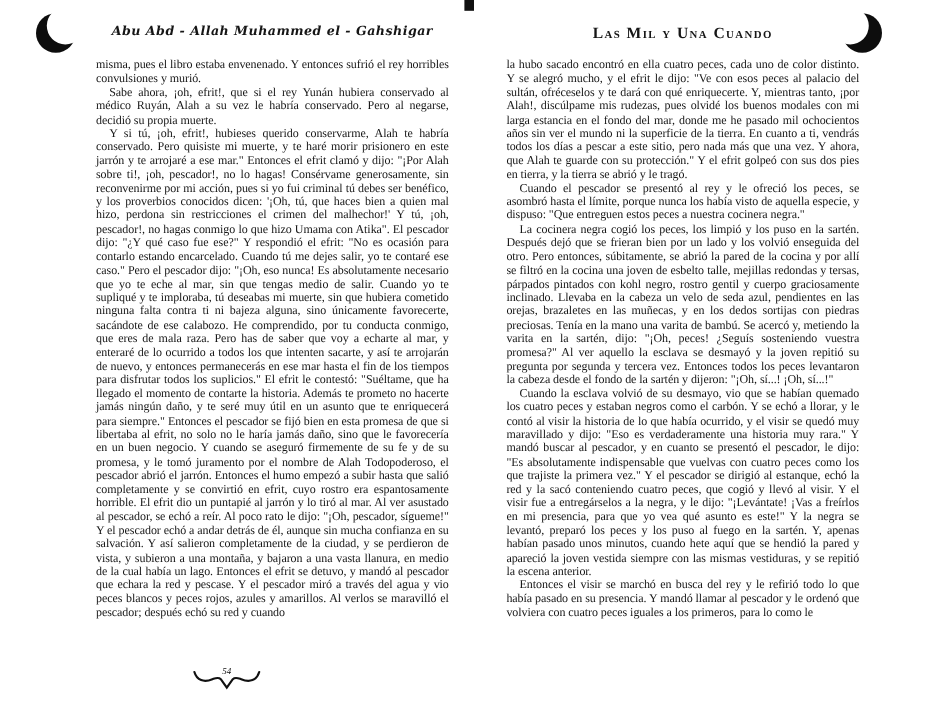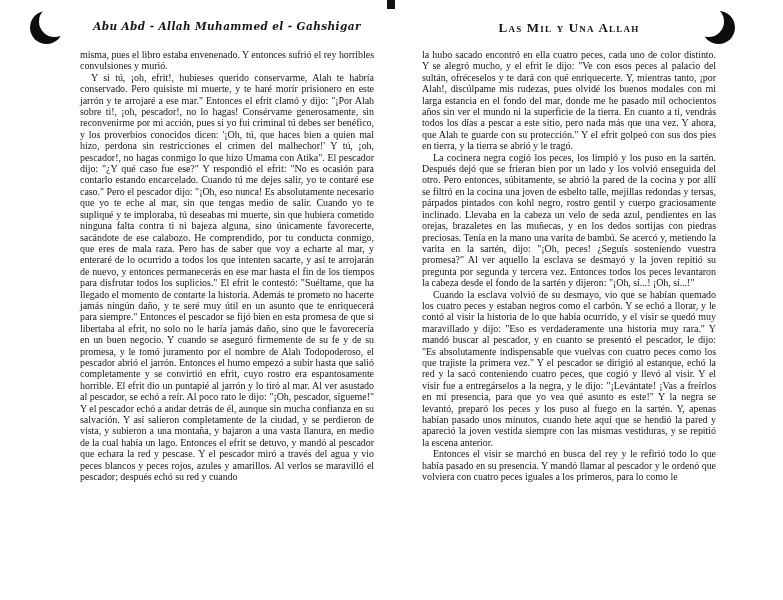--- a/index.html
+++ b/index.html
@@ -96,31 +96,40 @@
 <div class="spread">
 
   <div class="binding-mark"></div>
 
   <section class="page page-left">
     <span class="moon moon-left"></span>
     <h1 class="header header-left">Abu Abd - Allah Muhammed el - Gahshigar</h1>
 
     <div class="body">
       <p class="noindent">misma, pues el libro estaba envenenado. Y entonces sufrió el rey horribles convulsiones y murió.</p>
+      <p>Sabe ahora, ¡oh, efrit!, que si el rey Yunán hubiera conservado al médico Ruyán, Alah a su vez le habría conservado. Pero al negarse, decidió su propia muerte.</p>
       <p>Y si tú, ¡oh, efrit!, hubieses querido conservarme, Alah te habría conservado. Pero quisiste mi muerte, y te haré morir prisionero en este jarrón y te arrojaré a ese mar." Entonces el efrit clamó y dijo: "¡Por Alah sobre ti!, ¡oh, pescador!, no lo hagas! Consérvame generosamente, sin reconvenirme por mi acción, pues si yo fui criminal tú debes ser benéfico, y los proverbios conocidos dicen: '¡Oh, tú, que haces bien a quien mal hizo, perdona sin restricciones el crimen del malhechor!' Y tú, ¡oh, pescador!, no hagas conmigo lo que hizo Umama con Atika". El pescador dijo: "¿Y qué caso fue ese?" Y respondió el efrit: "No es ocasión para contarlo estando encarcelado. Cuando tú me dejes salir, yo te contaré ese caso." Pero el pescador dijo: "¡Oh, eso nunca! Es absolutamente necesario que yo te eche al mar, sin que tengas medio de salir. Cuando yo te supliqué y te imploraba, tú deseabas mi muerte, sin que hubiera cometido ninguna falta contra ti ni bajeza alguna, sino únicamente favorecerte, sacándote de ese calabozo. He comprendido, por tu conducta conmigo, que eres de mala raza. Pero has de saber que voy a echarte al mar, y enteraré de lo ocurrido a todos los que intenten sacarte, y así te arrojarán de nuevo, y entonces permanecerás en ese mar hasta el fin de los tiempos para disfrutar todos los suplicios." El efrit le contestó: "Suéltame, que ha llegado el momento de contarte la historia. Además te prometo no hacerte jamás ningún daño, y te seré muy útil en un asunto que te enriquecerá para siempre." Entonces el pescador se fijó bien en esta promesa de que si libertaba al efrit, no solo no le haría jamás daño, sino que le favorecería en un buen negocio. Y cuando se aseguró firmemente de su fe y de su promesa, y le tomó juramento por el nombre de Alah Todopoderoso, el pescador abrió el jarrón. Entonces el humo empezó a subir hasta que salió completamente y se convirtió en efrit, cuyo rostro era espantosamente horrible. El efrit dio un puntapié al jarrón y lo tiró al mar. Al ver asustado al pescador, se echó a reír. Al poco rato le dijo: "¡Oh, pescador, sígueme!" Y el pescador echó a andar detrás de él, aunque sin mucha confianza en su salvación. Y así salieron completamente de la ciudad, y se perdieron de vista, y subieron a una montaña, y bajaron a una vasta llanura, en medio de la cual había un lago. Entonces el efrit se detuvo, y mandó al pescador que echara la red y pescase. Y el pescador miró a través del agua y vio peces blancos y peces rojos, azules y amarillos. Al verlos se maravilló el pescador; después echó su red y cuando</p>
     </div>
 
+    <div class="footer footer-left">
+      <svg width="80" height="28" viewBox="0 0 80 28">
+        <path d="M7,7 C9,14 15,16 22,13 C25,12 27,11 29,13 L34,20 L39,13
+                 C41,11 43,12 46,13 C53,16 59,14 61,7" fill="none" stroke="#111" stroke-width="1.8" stroke-linecap="round"></path>
+        <text x="34" y="9" text-anchor="middle">54</text>
+      </svg>
+    </div>
   </section>
 
   <section class="page page-right">
     <span class="moon moon-right"></span>
-    <h1 class="header header-right">Las Mil y Una Allah</h1>
+    <h1 class="header header-right">Las Mil y Una Cuando</h1>
 
     <div class="body">
       <p class="noindent">la hubo sacado encontró en ella cuatro peces, cada uno de color distinto. Y se alegró mucho, y el efrit le dijo: "Ve con esos peces al palacio del sultán, ofréceselos y te dará con qué enriquecerte. Y, mientras tanto, ¡por Alah!, discúlpame mis rudezas, pues olvidé los buenos modales con mi larga estancia en el fondo del mar, donde me he pasado mil ochocientos años sin ver el mundo ni la superficie de la tierra. En cuanto a ti, vendrás todos los días a pescar a este sitio, pero nada más que una vez. Y ahora, que Alah te guarde con su protección." Y el efrit golpeó con sus dos pies en tierra, y la tierra se abrió y le tragó.</p>
+      <p>Cuando el pescador se presentó al rey y le ofreció los peces, se asombró hasta el límite, porque nunca los había visto de aquella especie, y dispuso: "Que entreguen estos peces a nuestra cocinera negra."</p>
       <p>La cocinera negra cogió los peces, los limpió y los puso en la sartén. Después dejó que se frieran bien por un lado y los volvió enseguida del otro. Pero entonces, súbitamente, se abrió la pared de la cocina y por allí se filtró en la cocina una joven de esbelto talle, mejillas redondas y tersas, párpados pintados con kohl negro, rostro gentil y cuerpo graciosamente inclinado. Llevaba en la cabeza un velo de seda azul, pendientes en las orejas, brazaletes en las muñecas, y en los dedos sortijas con piedras preciosas. Tenía en la mano una varita de bambú. Se acercó y, metiendo la varita en la sartén, dijo: "¡Oh, peces! ¿Seguís sosteniendo vuestra promesa?" Al ver aquello la esclava se desmayó y la joven repitió su pregunta por segunda y tercera vez. Entonces todos los peces levantaron la cabeza desde el fondo de la sartén y dijeron: "¡Oh, sí...! ¡Oh, sí...!"</p>
       <p>Cuando la esclava volvió de su desmayo, vio que se habían quemado los cuatro peces y estaban negros como el carbón. Y se echó a llorar, y le contó al visir la historia de lo que había ocurrido, y el visir se quedó muy maravillado y dijo: "Eso es verdaderamente una historia muy rara." Y mandó buscar al pescador, y en cuanto se presentó el pescador, le dijo: "Es absolutamente indispensable que vuelvas con cuatro peces como los que trajiste la primera vez." Y el pescador se dirigió al estanque, echó la red y la sacó conteniendo cuatro peces, que cogió y llevó al visir. Y el visir fue a entregárselos a la negra, y le dijo: "¡Levántate! ¡Vas a freírlos en mi presencia, para que yo vea qué asunto es este!" Y la negra se levantó, preparó los peces y los puso al fuego en la sartén. Y, apenas habían pasado unos minutos, cuando hete aquí que se hendió la pared y apareció la joven vestida siempre con las mismas vestiduras, y se repitió la escena anterior.</p>
       <p>Entonces el visir se marchó en busca del rey y le refirió todo lo que había pasado en su presencia. Y mandó llamar al pescador y le ordenó que volviera con cuatro peces iguales a los primeros, para lo como le</p>
     </div>
 
   </section>
 
 </div>
 
 </body></html>

